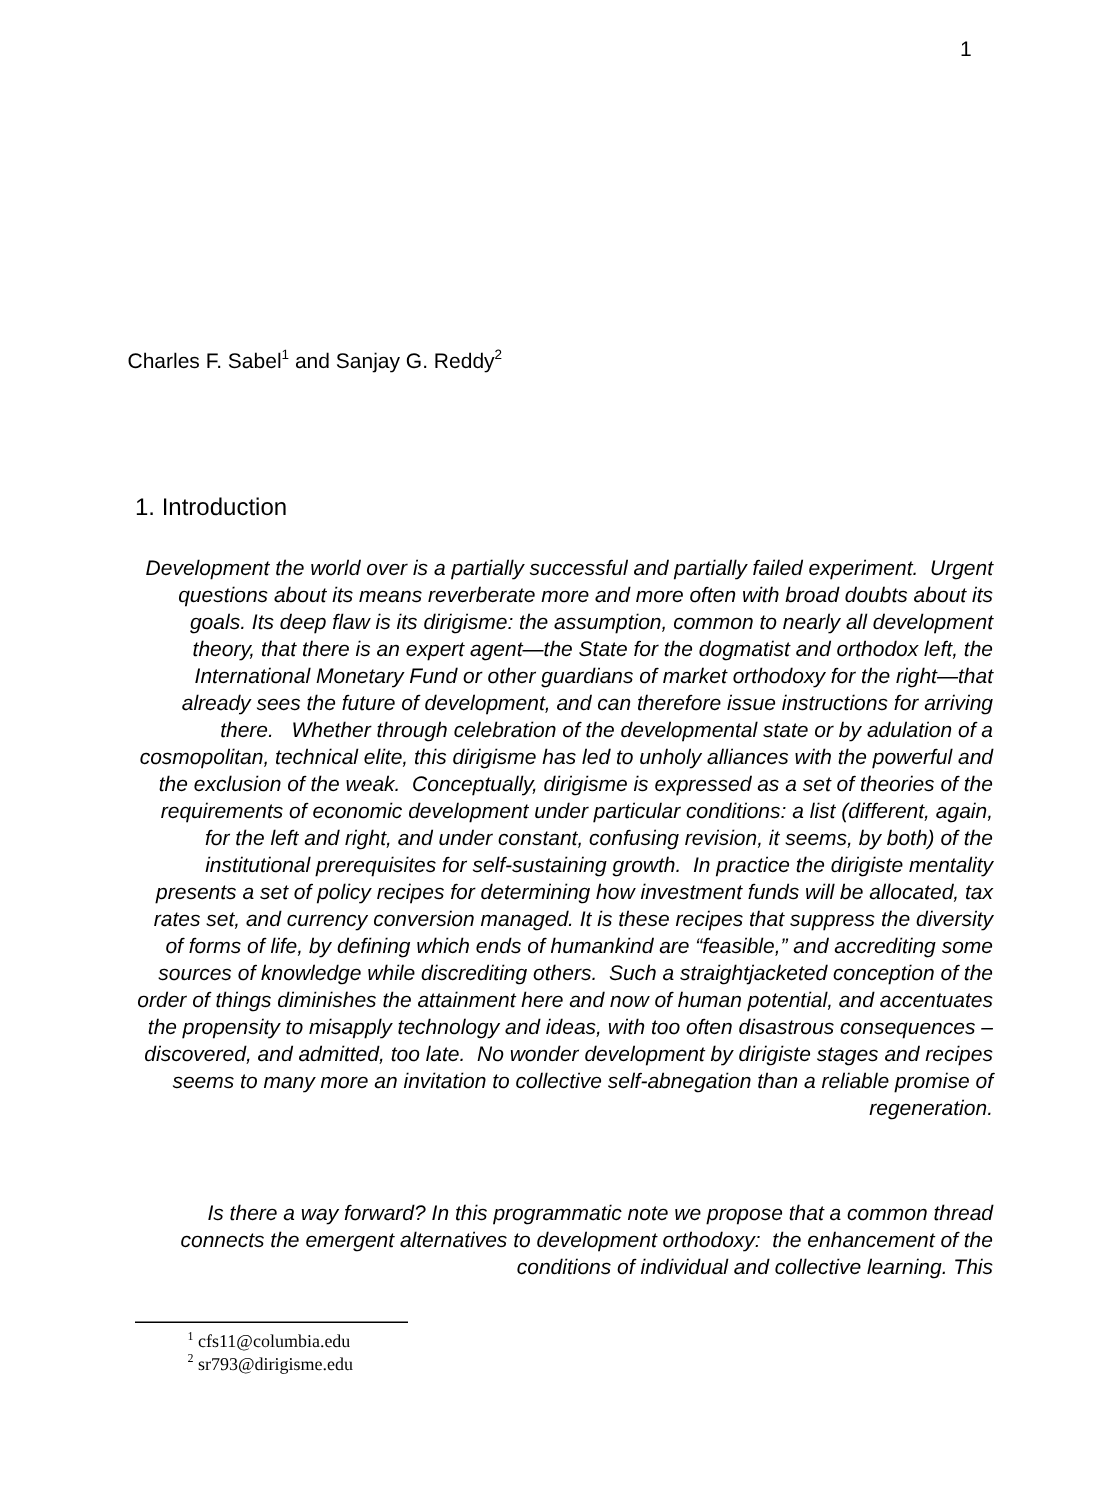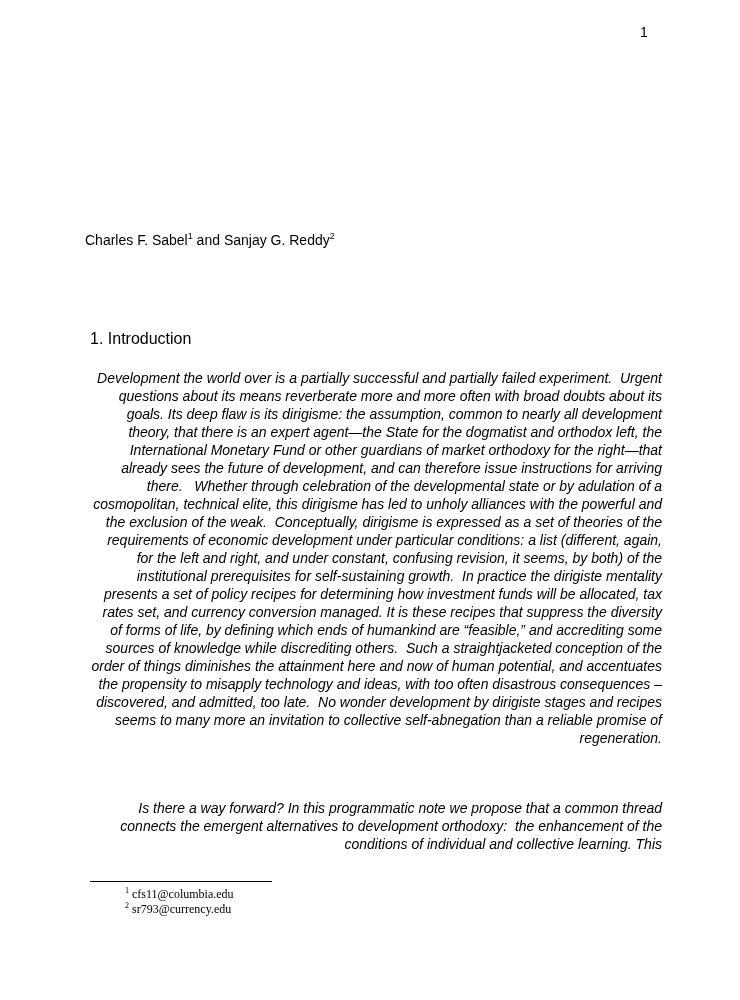--- a/index.html
+++ b/index.html
@@ -102,17 +102,17 @@
 
   <div class="footnote-rule"></div>
 
   <div class="footnotes">
     <div class="footnote-line">
       <sup>1</sup>
       <span>cfs11@columbia.edu</span>
     </div>
     <div class="footnote-line">
       <sup>2</sup>
-      <span>sr793@currency.edu</span>
+      <span>sr793@dirigisme.edu</span>
     </div>
   </div>
 
 </div>
 
 </body></html>

